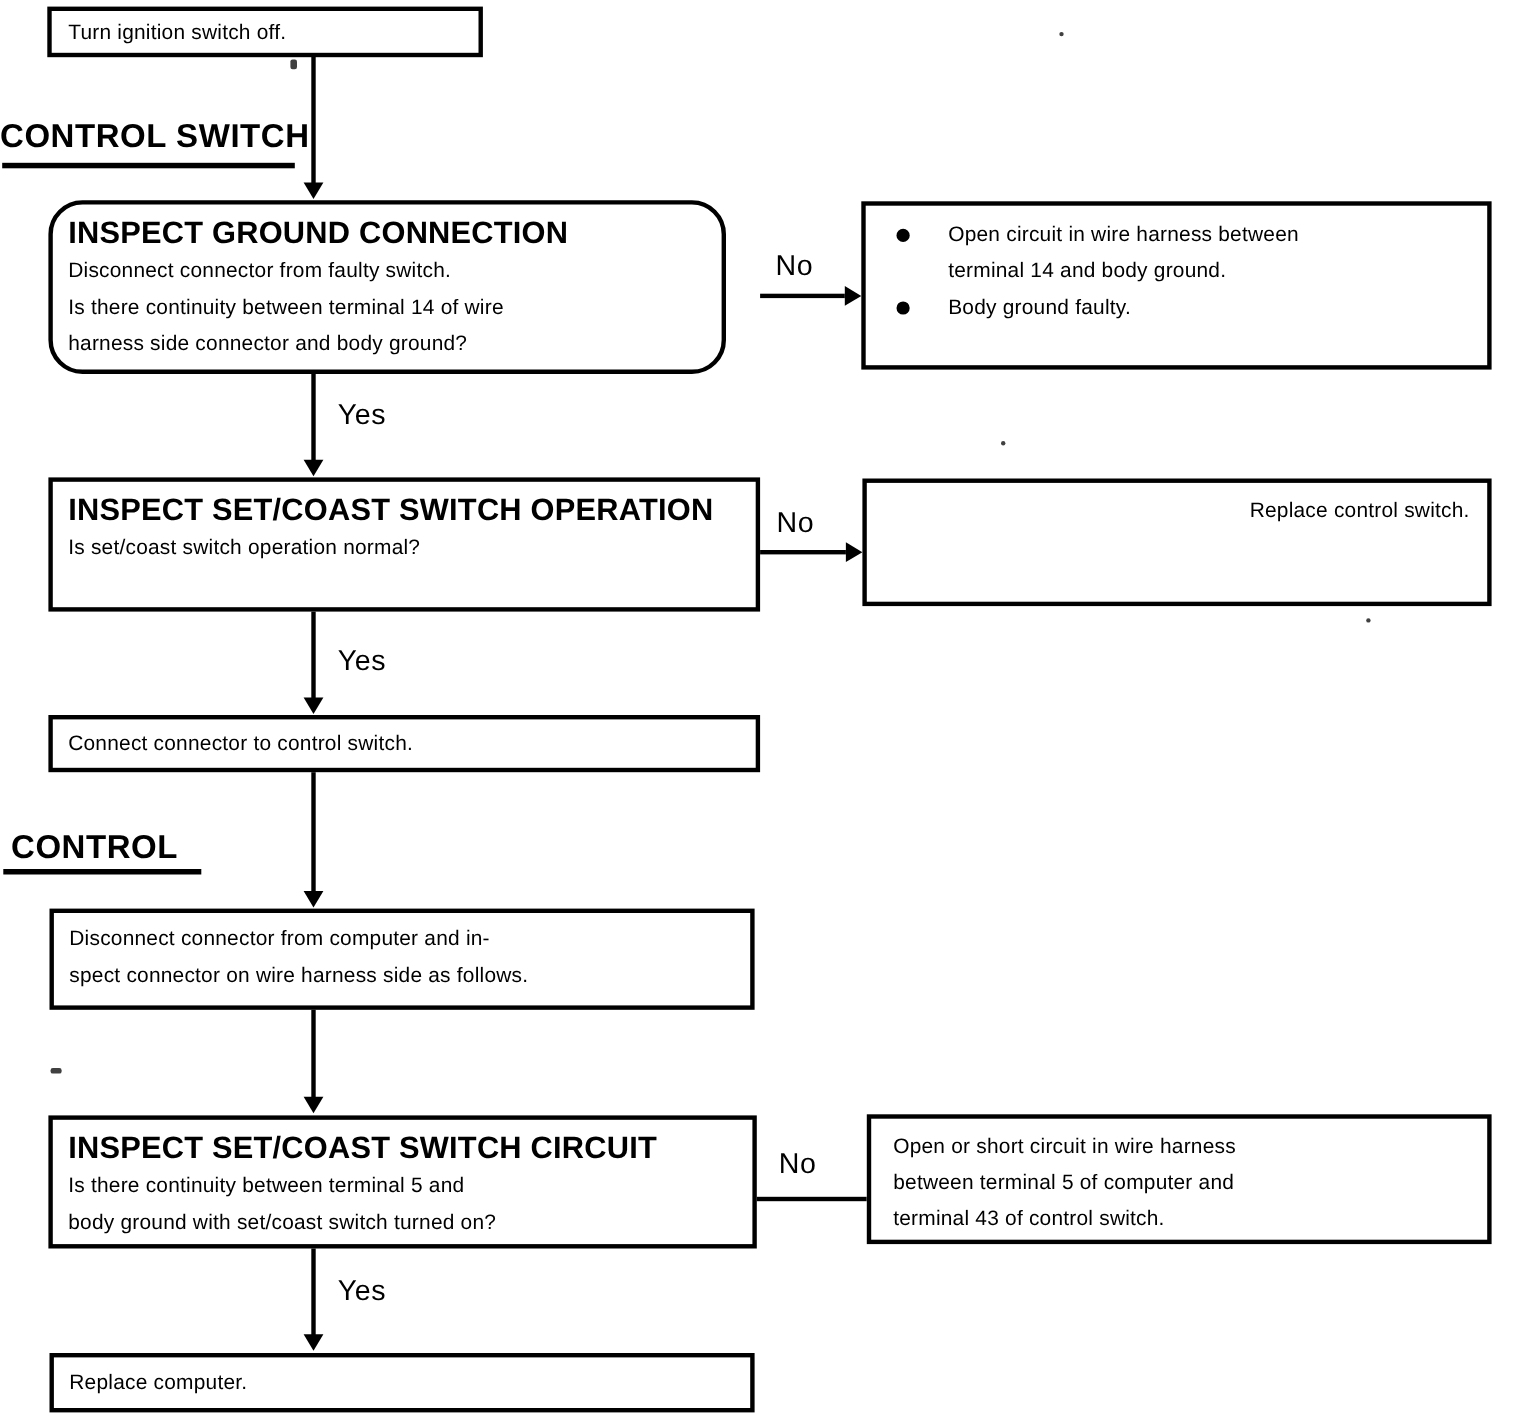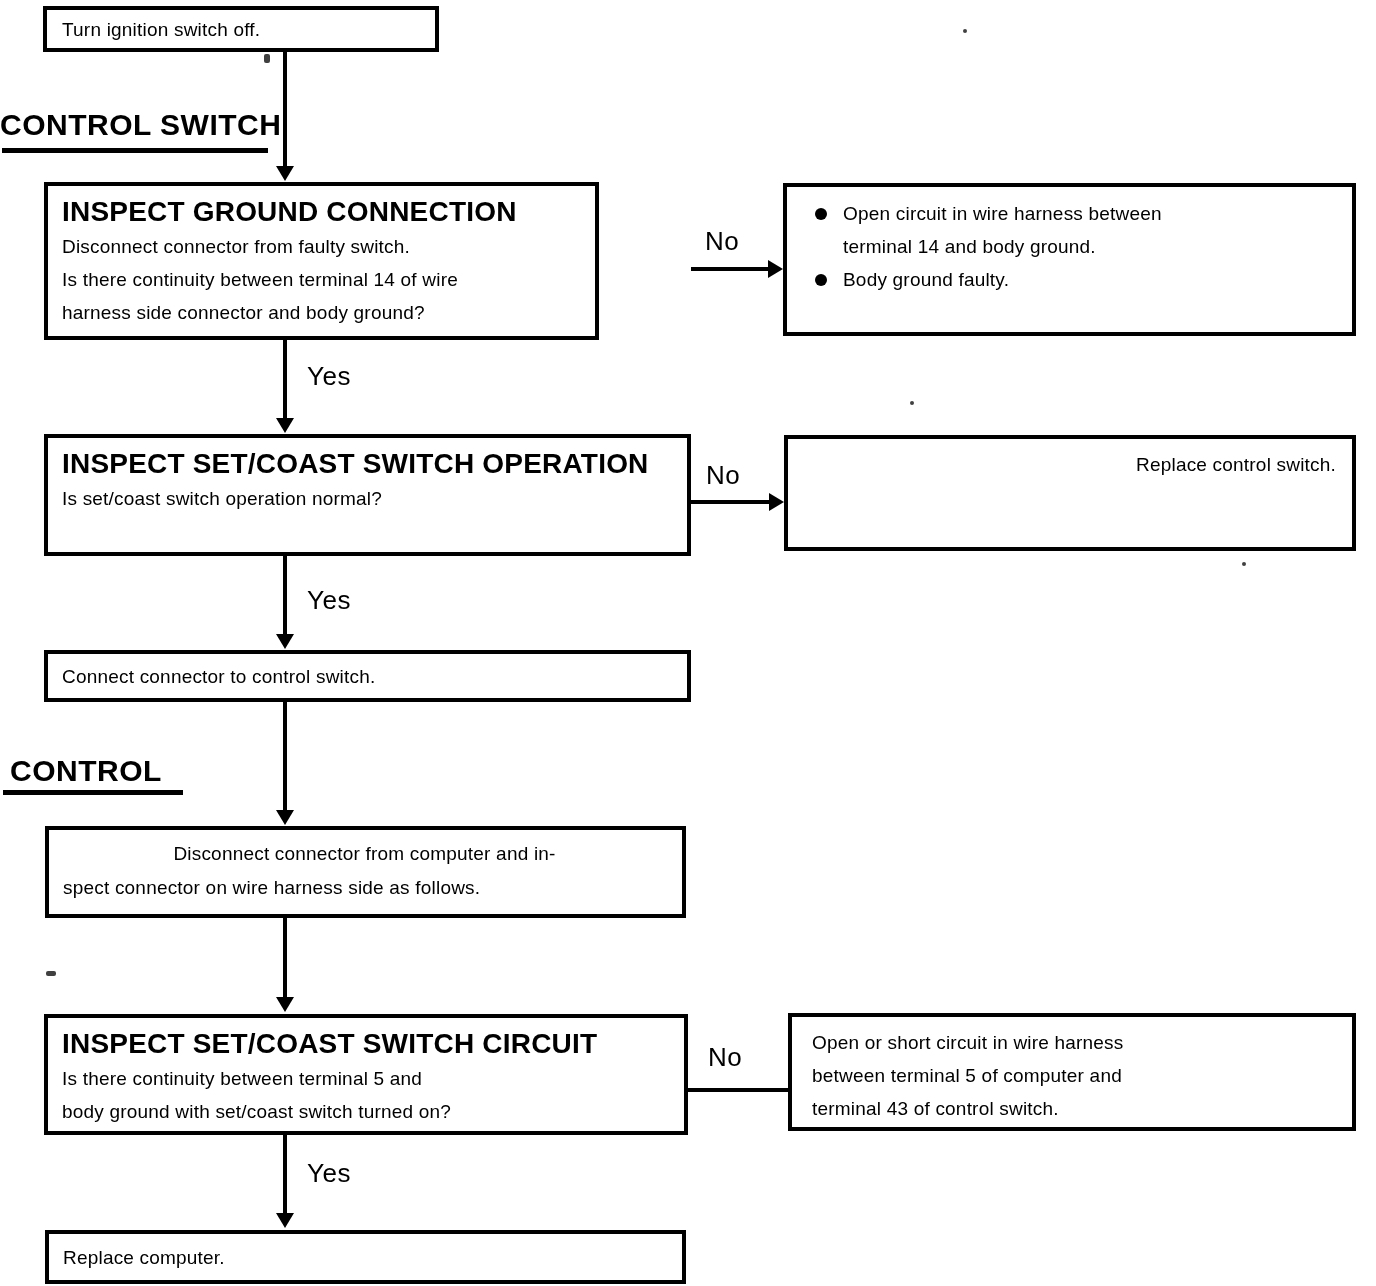--- a/index.html
+++ b/index.html
@@ -39,39 +39,39 @@
     border-top:9px solid transparent; border-bottom:9px solid transparent;
     border-left:15px solid var(--ink);
   }
   .branch-label {
     position:absolute; font-size:26px; font-weight:500; letter-spacing:0.5px;
   }
   .bullet-dot {
     position:absolute; width:12px; height:12px; border-radius:50%;
     background:var(--ink);
   }
-  .item-text { position:absolute; }
+  .item-text { position:absolute;margin-left:19px; }
   .speck { position:absolute; background:var(--ink); border-radius:2px; opacity:0.75; }
 </style>
 </head>
 <body>
 
 <div class="page">
 
   <div class="box center-v" style="left:43px; top:6px; width:396px; height:46px; padding-left:15px;">
     <div class="box-line">Turn ignition switch off.</div>
   </div>
 
   <div class="vline" style="left:283px; top:50px; height:118px;"></div>
   <div class="arrow-down" style="left:276px; top:166px;"></div>
 
   <div class="section-label" style="left:0; top:108px;">CONTROL SWITCH</div>
   <div class="bar" style="left:2px; top:148px; width:266px; height:5px;"></div>
 
-  <div class="box" style="left:44px; top:182px; width:555px; height:158px; padding:8px 16px 0 14px;">
+  <div class="box" style="left:44px; top:182px; width:616px; height:158px; padding:8px 16px 0 14px;border-radius:31px;">
     <div class="box-title">INSPECT GROUND CONNECTION</div>
     <div class="box-line">Disconnect connector from faulty switch.</div>
     <div class="box-line">Is there continuity between terminal 14 of wire</div>
     <div class="box-line">harness side connector and body ground?</div>
   </div>
 
   <div class="hline" style="left:691px; top:267px; width:77px;"></div>
   <div class="arrow-right" style="left:768px; top:260px;"></div>
   <div class="branch-label" style="left:705px; top:226px;">No</div>
 
@@ -108,21 +108,21 @@
     <div class="box-line">Connect connector to control switch.</div>
   </div>
 
   <div class="vline" style="left:283px; top:702px; height:110px;"></div>
   <div class="arrow-down" style="left:276px; top:810px;"></div>
 
   <div class="section-label" style="left:10px; top:754px;">CONTROL</div>
   <div class="bar" style="left:3px; top:790px; width:180px; height:5px;"></div>
 
   <div class="box" style="left:45px; top:826px; width:641px; height:92px; padding:7px 16px 0 14px;">
-    <div class="box-line" style="line-height:34px;text-align:center;">Disconnect connector from computer and in-</div>
+    <div class="box-line" style="line-height:34px;">Disconnect connector from computer and in-</div>
     <div class="box-line" style="line-height:34px;">spect connector on wire harness side as follows.</div>
   </div>
 
   <div class="vline" style="left:283px; top:918px; height:80px;"></div>
   <div class="arrow-down" style="left:276px; top:997px;"></div>
 
   <div class="box" style="left:44px; top:1014px; width:644px; height:121px; padding:8px 16px 0 14px;">
     <div class="box-title">INSPECT SET/COAST SWITCH CIRCUIT</div>
     <div class="box-line">Is there continuity between terminal 5 and</div>
     <div class="box-line">body ground with set/coast switch turned on?</div>

